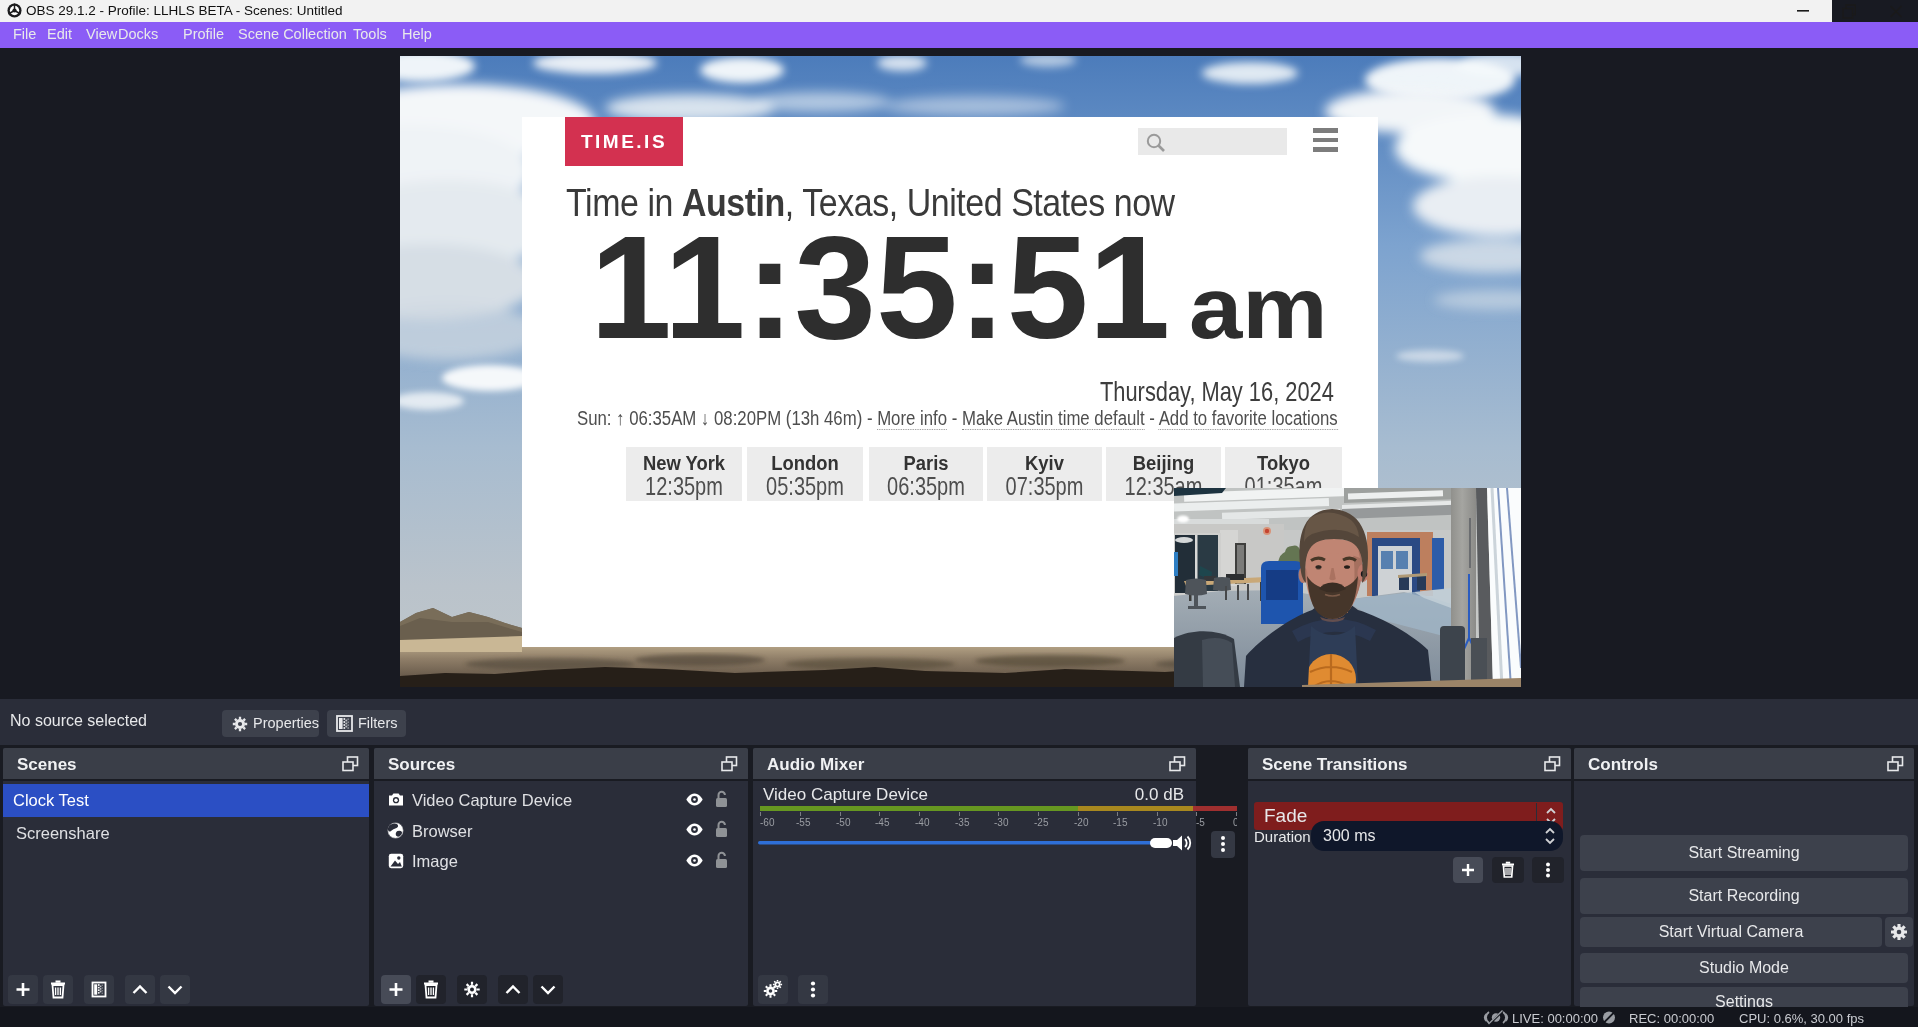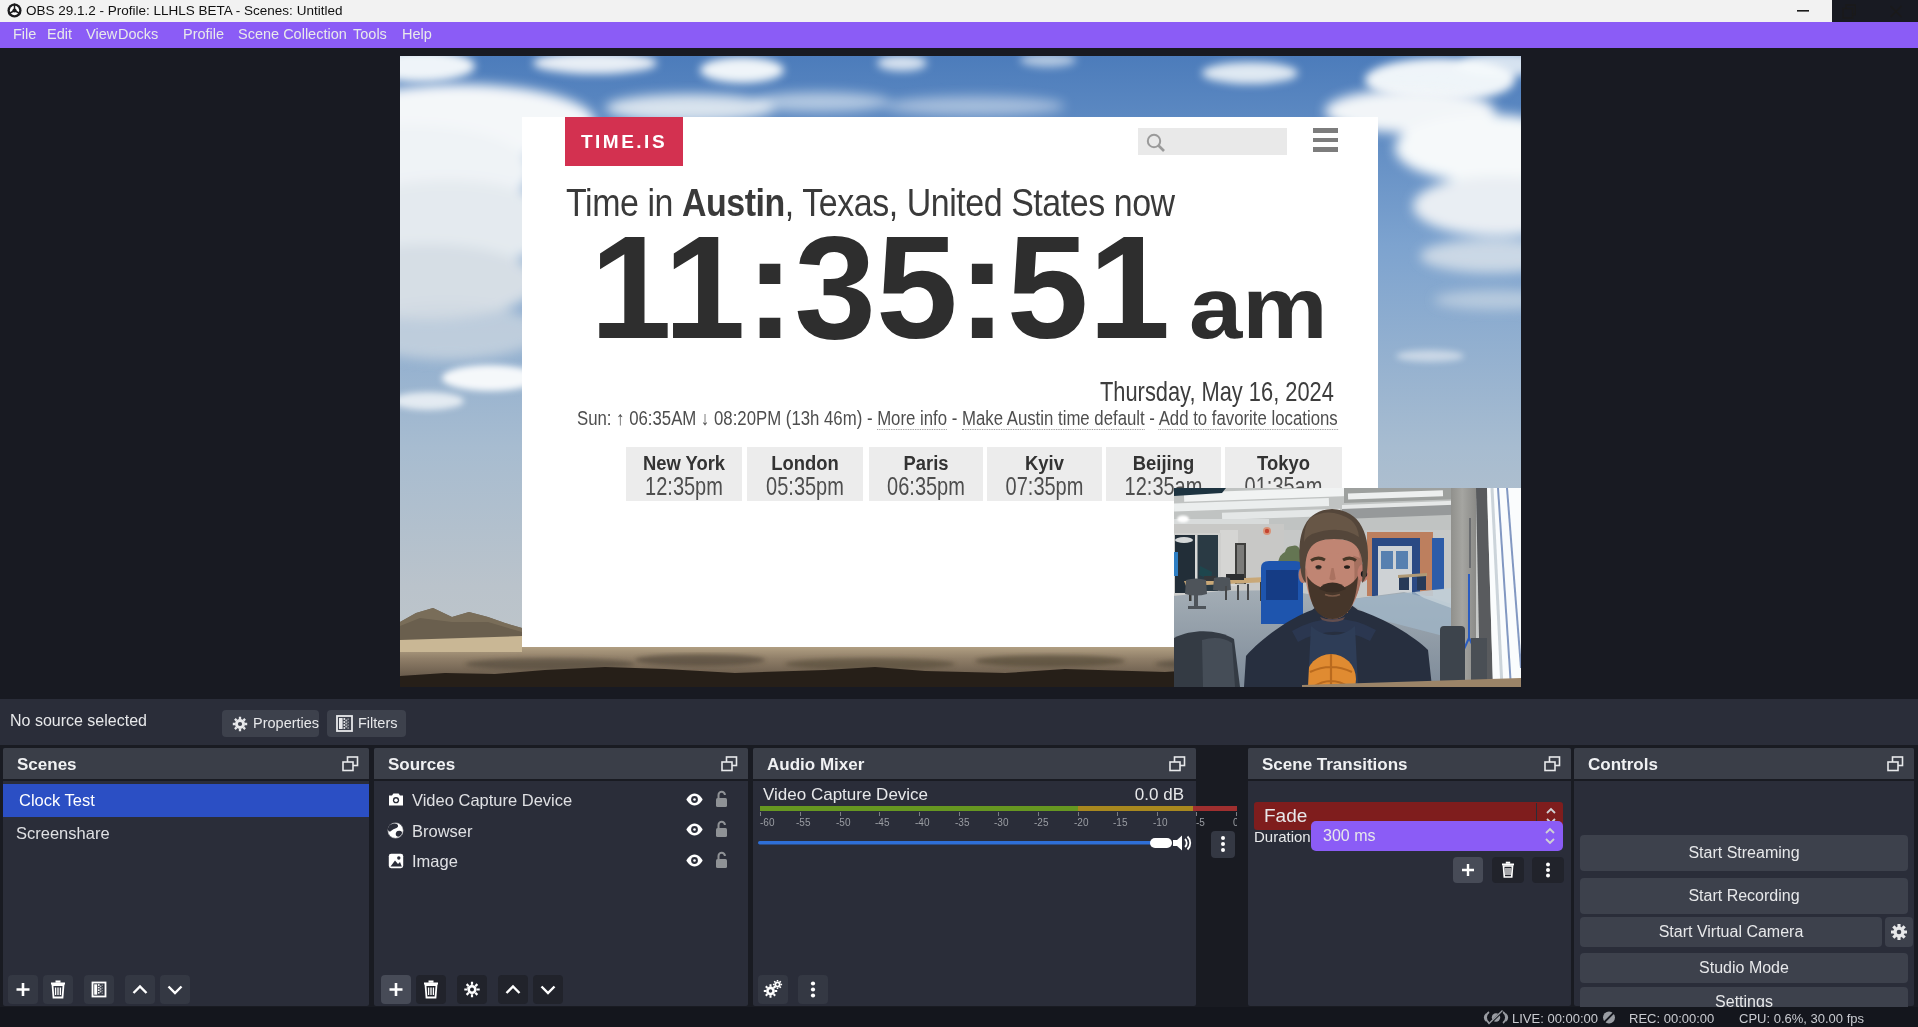--- a/index.html
+++ b/index.html
@@ -407,21 +407,21 @@
     </div>
   </div>
 
   <div id="docks">
 
     <div class="panel" style="left:3px;width:366px;height:258px">
       <div class="phead">Scenes<svg class="popout" style="right:10px" viewBox="0 0 17 16">
             <rect x="5.5" y="1" width="10" height="8.5" fill="none" stroke="#e8e9eb" stroke-width="1.6"></rect>
             <rect x="1" y="6" width="10" height="8.5" fill="#3a3e48" stroke="#e8e9eb" stroke-width="1.6"></rect>
           </svg></div>
-      <div class="srow" style="top:36px;height:33px;background:#2b4fc4;color:#fff;line-height:33px;padding-left:16px">Clock Test</div>
+      <div class="srow" style="top:36px;height:33px;background:#2b4fc4;color:#fff;line-height:33px;padding-left:10px">Clock Test</div>
       <div class="srow" style="top:69px;height:33px;line-height:33px;padding-left:13px">Screenshare</div>
       <div class="sqbtn" style="left:5px;top:227px"><svg width="30" height="29" viewBox="0 0 30 29">
             <path d="M15 8 V21 M8.5 14.5 H21.5" stroke="#fff" stroke-width="2.6"></path>
           </svg></div>
       <div class="sqbtn" style="left:40px;top:227px"><svg width="30" height="29" viewBox="0 0 30 29">
             <path d="M9.5 10 H20.5 L19.5 22.5 H10.5 Z" fill="none" stroke="#fff" stroke-width="1.8"></path>
             <rect x="8" y="7.5" width="14" height="2" fill="#fff"></rect>
             <rect x="12.5" y="5.5" width="5" height="2.2" fill="#fff"></rect>
             <path d="M12.6 12.5 V20 M15 12.5 V20 M17.4 12.5 V20" stroke="#fff" stroke-width="1.3"></path>
           </svg></div>
@@ -619,21 +619,21 @@
             <rect x="1" y="6" width="10" height="8.5" fill="#3a3e48" stroke="#e8e9eb" stroke-width="1.6"></rect>
           </svg></div>
       <div class="abs" style="left:6px;top:54px;width:309px;height:28px;background:#7f1d1d;border-radius:3px;color:#e7e8ea;font-size:19px;line-height:28px;padding-left:10px">Fade
         <div class="abs" style="right:26px;top:1px;width:1px;height:26px;background:#2a2d39"></div>
         <svg class="abs" style="right:5px;top:4px" width="14" height="20" viewBox="0 0 14 20">
             <path d="M3 7 L7 3 L11 7" fill="none" stroke="#d0d1d4" stroke-width="1.8"></path>
             <path d="M3 13 L7 17 L11 13" fill="none" stroke="#d0d1d4" stroke-width="1.8"></path>
           </svg>
       </div>
       <div class="abs" style="left:6px;top:80px;font-size:15px;color:#e7e8ea">Duration</div>
-      <div class="abs" style="left:63px;top:73px;width:252px;height:30px;background:#8b5cf6;border-radius:5px;color:#e7e8ea;font-size:16px;line-height:30px;padding-left:12px">300 ms
+      <div class="abs" style="left:63px;top:73px;width:252px;height:30px;background:#0f172a;border-radius:13px;color:#e7e8ea;font-size:16px;line-height:30px;padding-left:12px">300 ms
         <svg class="abs" style="right:5px;top:3px" width="16" height="24" viewBox="0 0 16 24">
             <path d="M4 9 L8 5 L12 9" fill="none" stroke="#d0d1d4" stroke-width="1.8"></path>
             <path d="M4 15 L8 19 L12 15" fill="none" stroke="#d0d1d4" stroke-width="1.8"></path>
           </svg>
       </div>
       <div class="sqbtn lit" style="left:205px;top:109px;height:26px"><svg width="30" height="26" viewBox="0 0 30 26">
             <path d="M15 7 V19 M9 13 H21" stroke="#fff" stroke-width="2.4"></path>
           </svg></div>
       <div class="sqbtn dark" style="left:244px;top:109px;width:32px;height:26px"><svg width="32" height="26" viewBox="0 0 32 26">
             <path d="M11.5 9 H20.5 L19.7 20 H12.3 Z" fill="none" stroke="#fff" stroke-width="1.7"></path>

